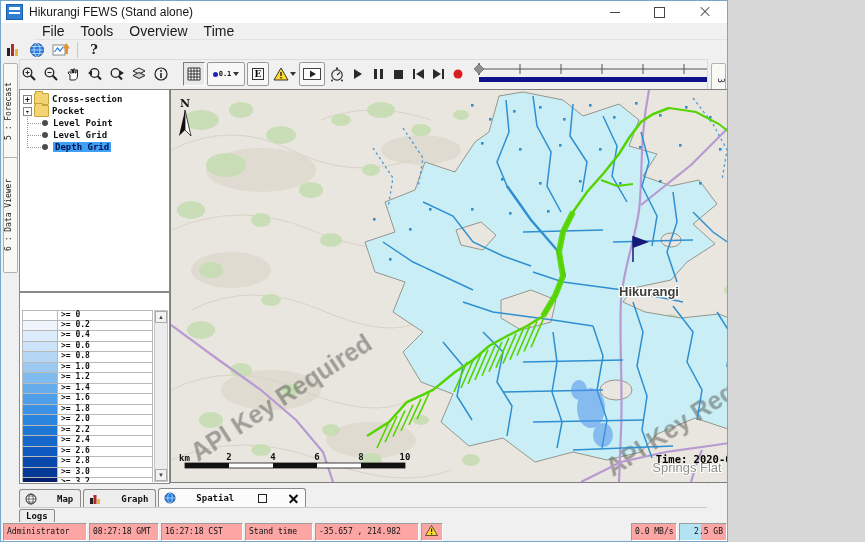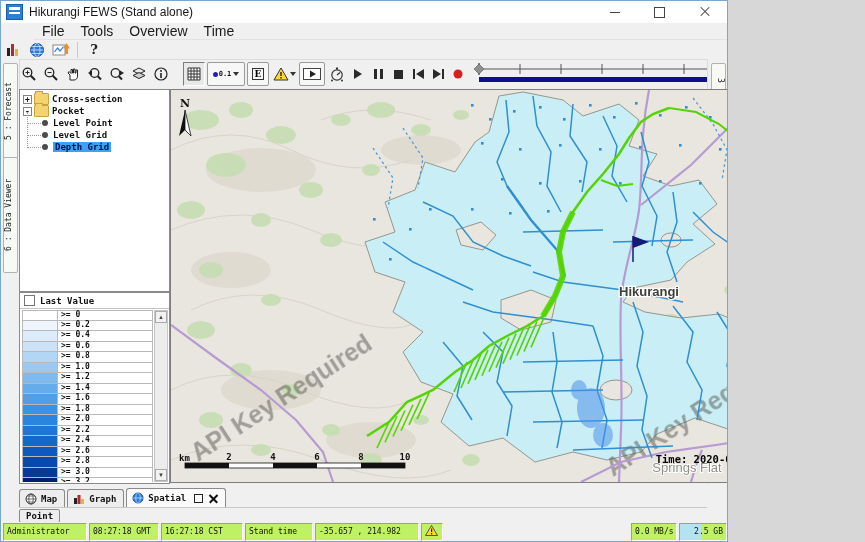--- a/index.html
+++ b/index.html
@@ -67,33 +67,33 @@
   .lb{flex:1;background:#fff;padding-left:3px;}
   .lscroll{position:absolute;top:17px;right:1px;width:14px;bottom:1px;background:#ececec;border:1px solid #c6c6c6;box-sizing:border-box;}
   .sarrow{position:absolute;left:0;right:0;height:12px;background:#f2f2f2;border:1px solid #ababab;box-sizing:border-box;
     text-align:center;font-size:6px;line-height:10px;color:#444;}
   .sarrow.up{top:0;} .sarrow.down{bottom:0;}
   .sarrow.up::after{content:"▲";} .sarrow.down::after{content:"▼";}
   
   .map{position:absolute;left:169px;top:88px;width:677px;height:394px;border:1px solid #7e7e7e;box-sizing:border-box;background:#e9e6df;overflow:hidden;}
   
   .tabbar{position:absolute;left:18px;right:20px;top:485px;height:21px;display:flex;align-items:flex-end;border-bottom:1px solid #c9c9c9;}
-  .btab{display:inline-flex;align-items:center;gap:4px;height:18px;box-sizing:border-box;padding:1px 7px 1px 5px;
+  .btab{display:inline-flex;align-items:center;gap:20px;height:18px;box-sizing:border-box;padding:1px 7px 1px 5px;
     margin-right:2px;border:1px solid #8a8a8a;border-bottom:none;border-radius:3px 3px 0 0;background:#ededed;
     font:bold 9px "DejaVu Sans Mono",monospace;color:#111;}
   .btab.active{background:#fbfbfb;height:19px;}
   .maxico{width:7px;height:7px;border:1.5px solid #222;margin-left:4px;}
   .closeico{position:relative;width:9px;height:9px;margin-left:2px;}
   .closeico::before,.closeico::after{content:"";position:absolute;left:-1px;top:4px;width:11px;height:1.6px;background:#111;}
   .closeico::before{transform:rotate(45deg);} .closeico::after{transform:rotate(-45deg);}
   .logsrow{position:absolute;left:18px;top:506px;height:17px;display:flex;align-items:center;}
   .logsbtn{border:1px solid #8a8a8a;border-radius:2px;background:#ededed;padding:1px 6px;font:bold 9px "DejaVu Sans Mono",monospace;color:#111;}
   .statusbar{position:absolute;left:0;right:0;bottom:0;height:19px;background:#f0f0f0;display:flex;align-items:stretch;
     font:8px "DejaVu Sans Mono",monospace;color:#111;padding-top:1px;box-sizing:border-box;}
-  .seg{border:1px solid;border-color:#9c9c9c #ffffff #ffffff #9c9c9c;background:#bef264;margin-left:2px;
+  .seg{border:1px solid;border-color:#9c9c9c #ffffff #ffffff #9c9c9c;background:#fca5a5;margin-left:2px;
     padding:3px 3px 0 3px;box-sizing:border-box;white-space:nowrap;overflow:hidden;flex:none;}
   .seg.spacer{flex:1;border:none;background:transparent;}
   .memseg{position:relative;text-align:right;}
   .memfill{position:absolute;left:0;top:0;bottom:0;width:45%;background:#b3e2f2;}
   .memtext{position:relative;}
 </style>
 </head>
 <body>
 
 <div class="window">
@@ -315,24 +315,20 @@
           <span class="bullet"></span>
         <span class="sel">Depth Grid</span>
       </div>
       <span class="vguide"></span>
       <span class="stub" style="top:33px"></span>
       <span class="stub" style="top:45px"></span>
       <span class="stub" style="top:57px"></span>
     </div>
 
     <div class="legendbox">
-      <div class="lhdr">
-        <span class="cbx"></span>
-        <span>Last Value</span>
-      </div>
       <div class="lbody">
           <div class="lrow">
             <span class="sw" style="background: rgb(255, 255, 255);"></span>
             <span class="lb">&gt;= 0</span>
           </div>
           <div class="lrow">
             <span class="sw" style="background: rgb(238, 245, 253);"></span>
             <span class="lb">&gt;= 0.2</span>
           </div>
           <div class="lrow">
@@ -668,21 +664,21 @@
           <ellipse cx="6" cy="6" rx="2.2" ry="5" fill="none" stroke="#cfe6ff" stroke-width="0.7"></ellipse>
           <path d="M1,6 H11" stroke="#cfe6ff" stroke-width="0.7"></path>
         </svg>
       <span>Spatial</span>
       <span class="maxico"></span>
       <span class="closeico"></span>
     </span>
   </div>
 
   <div class="logsrow">
-    <span class="logsbtn">Point</span>
+    <span class="logsbtn">Logs</span>
   </div>
 
   <div class="statusbar">
     <span class="seg" style="width:84px">Administrator</span>
     <span class="seg" style="width:70px">08:27:18 GMT</span>
     <span class="seg" style="width:82px">16:27:18 CST</span>
     <span class="seg" style="width:68px">Stand time</span>
     <span class="seg" style="width:104px">-35.657 , 214.982</span>
     <span class="seg" style="width:22px;padding-top:1px">
       <svg width="13" height="11">

